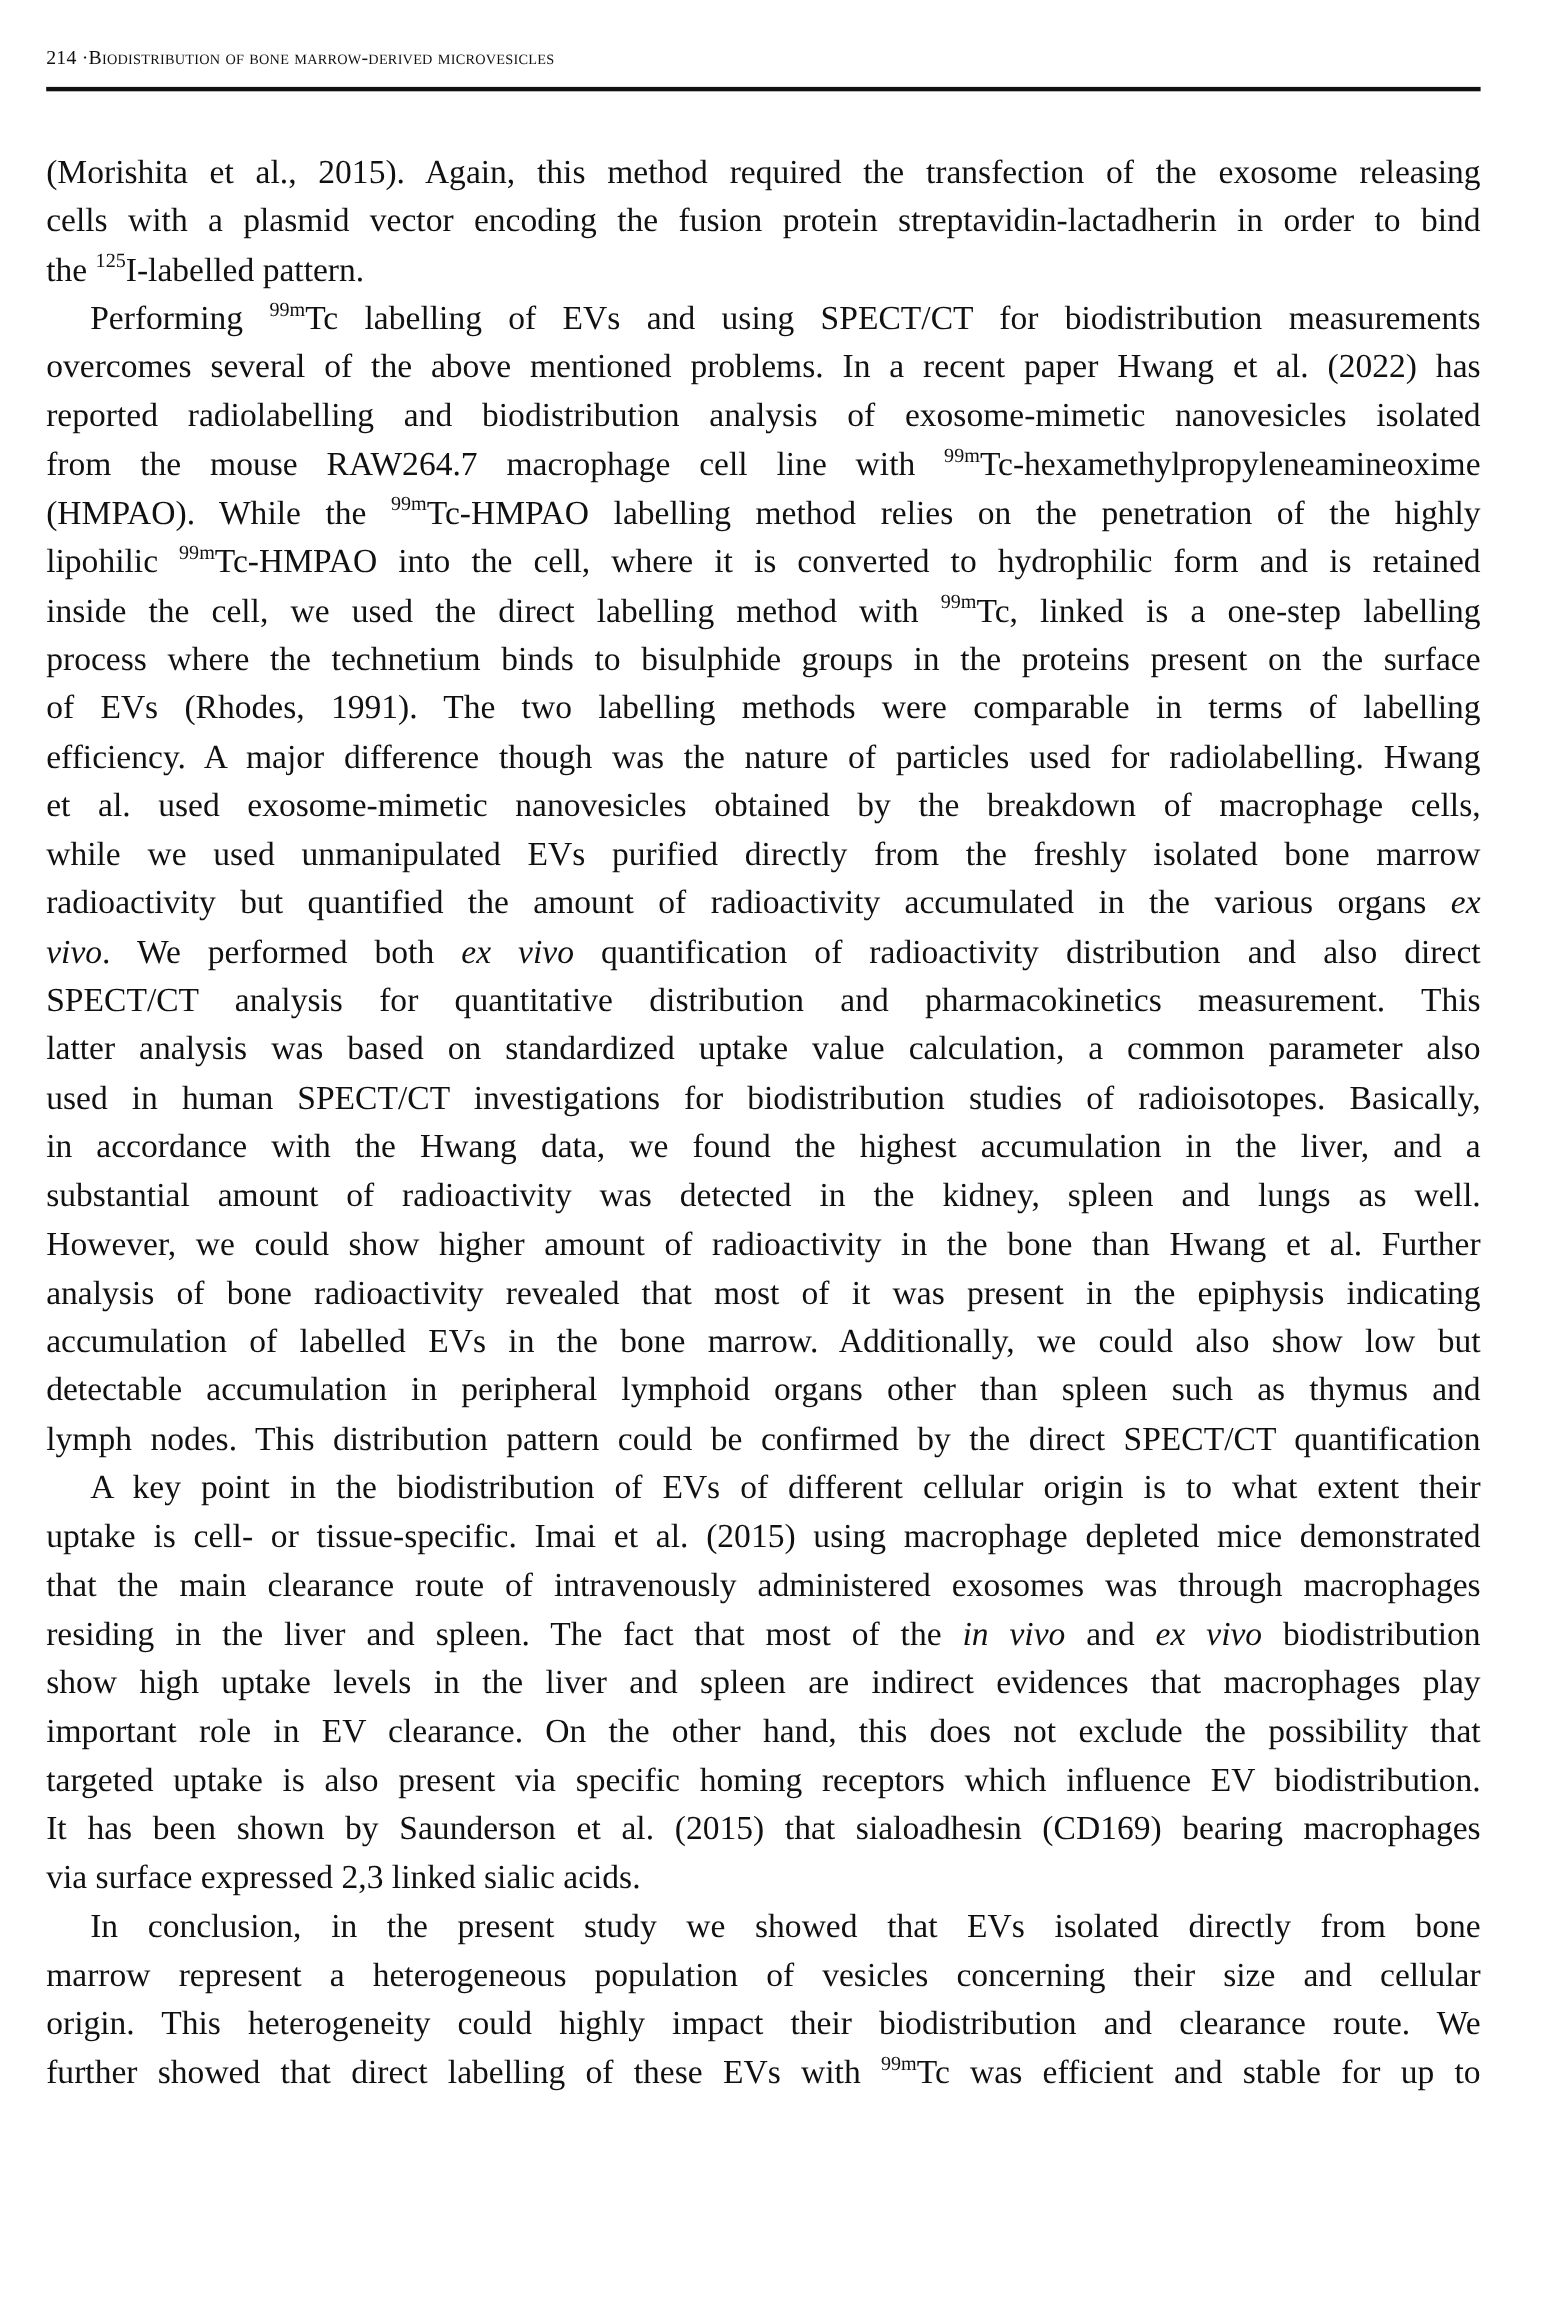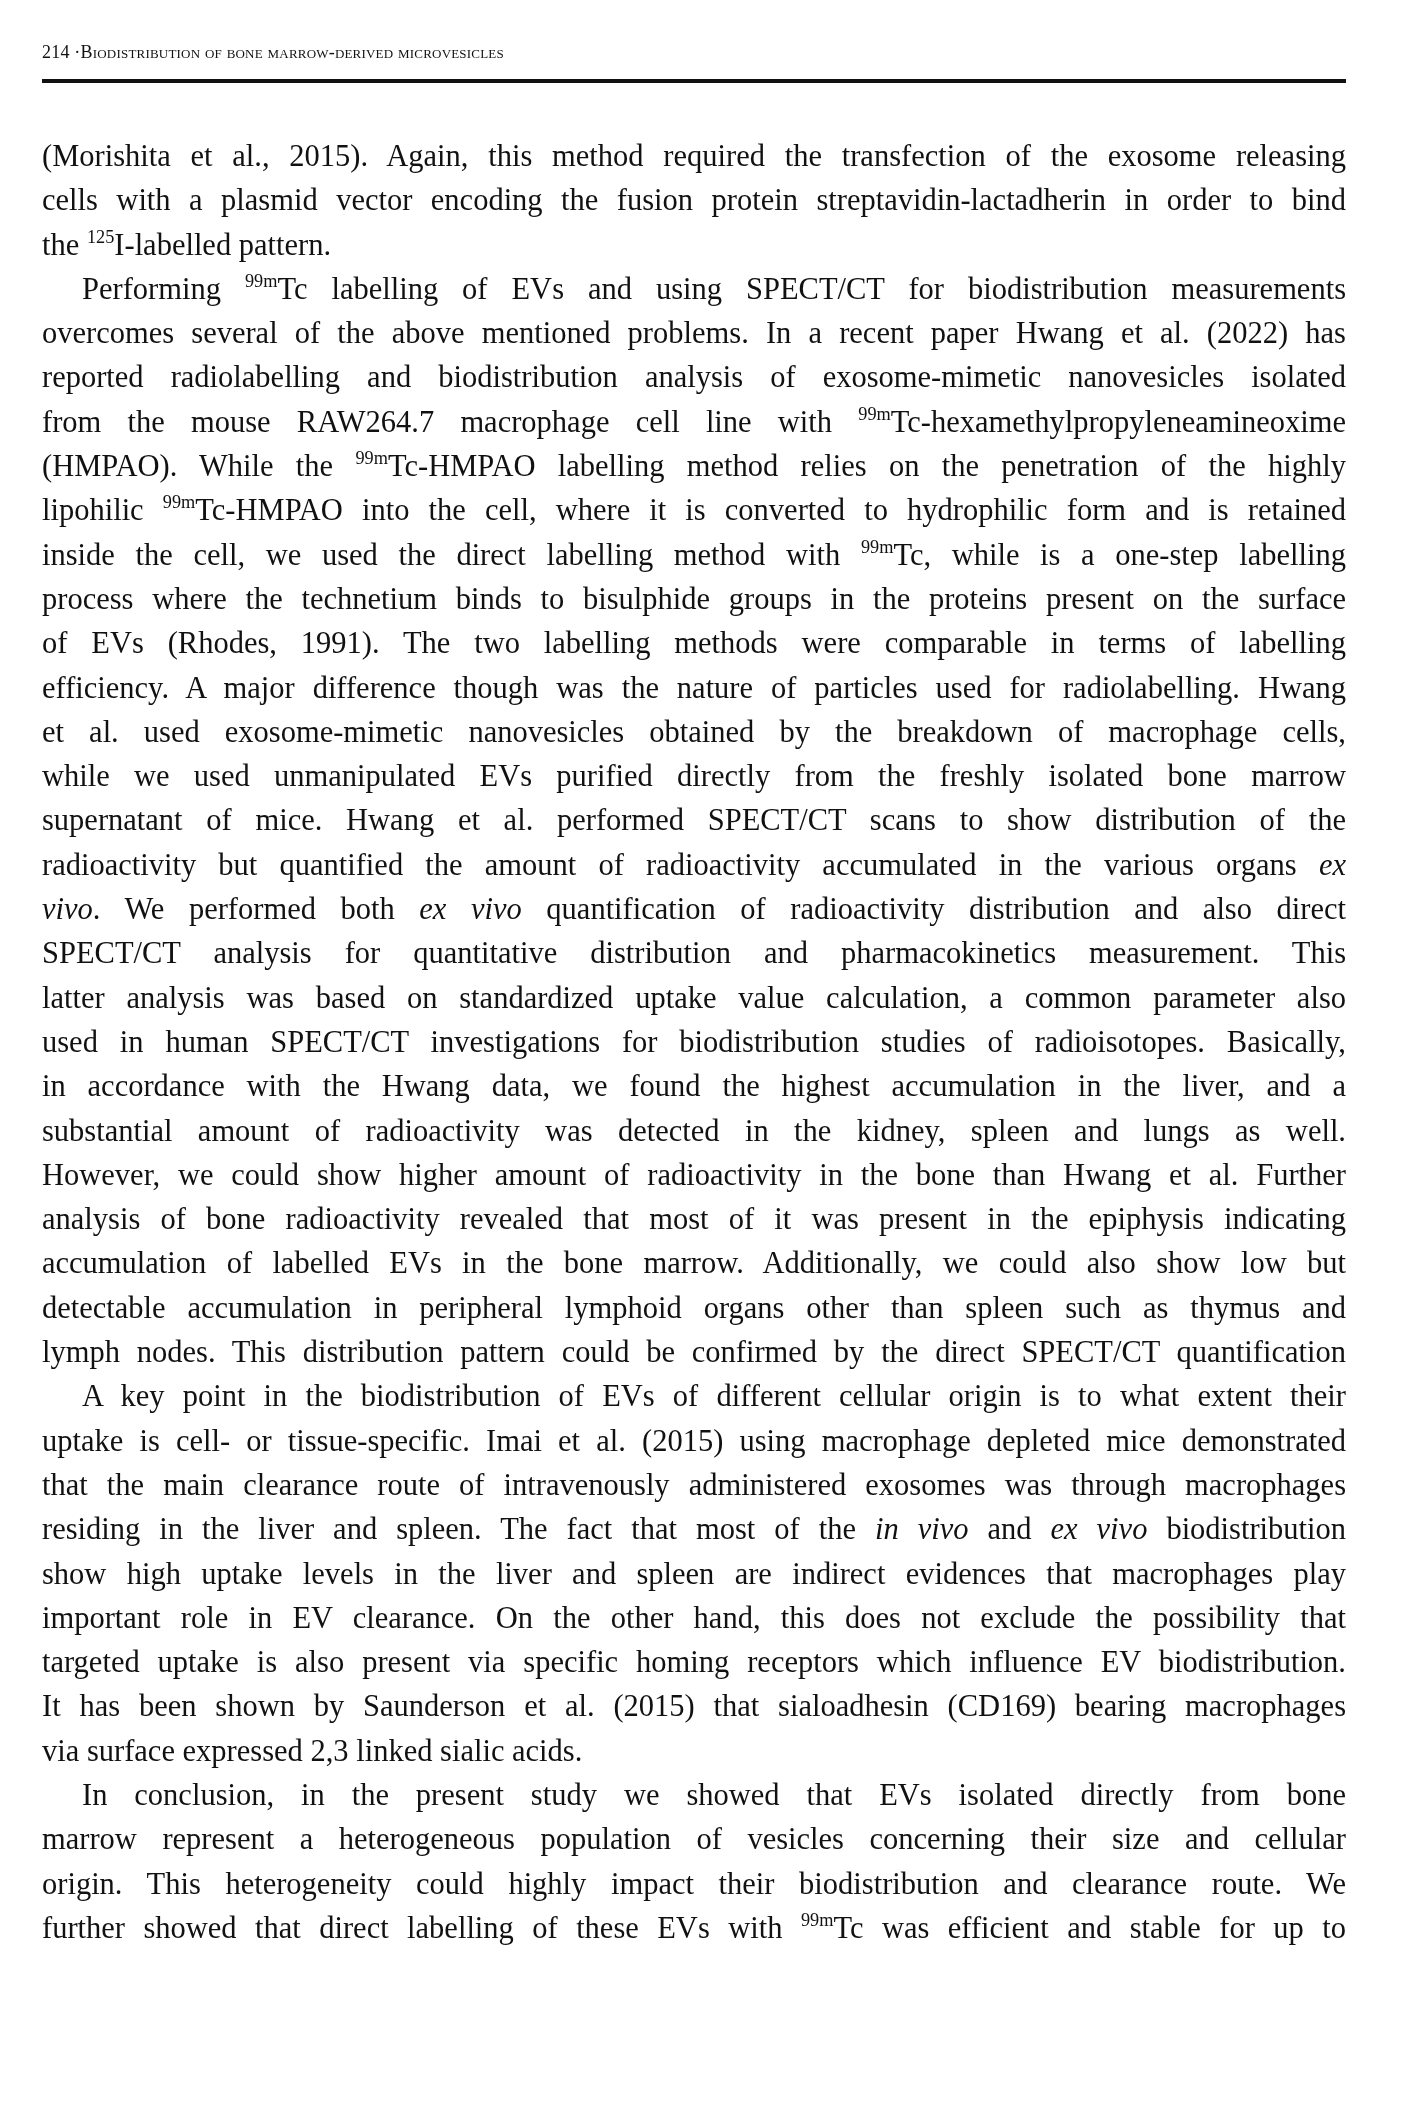--- a/index.html
+++ b/index.html
@@ -29,27 +29,26 @@
       <div class="line"><span>cells with a plasmid vector encoding the fusion protein streptavidin-lactadherin in order to bind</span></div>
       <div class="line last"><span>the </span><sup>125</sup><span>I-labelled pattern.</span></div>
     </div>
     <div>
       <div class="line indent"><span>Performing </span><sup>99m</sup><span>Tc labelling of EVs and using SPECT/CT for biodistribution measurements</span></div>
       <div class="line"><span>overcomes several of the above mentioned problems. In a recent paper Hwang et al. (2022) has</span></div>
       <div class="line"><span>reported radiolabelling and biodistribution analysis of exosome-mimetic nanovesicles isolated</span></div>
       <div class="line"><span>from the mouse RAW264.7 macrophage cell line with </span><sup>99m</sup><span>Tc-hexamethylpropyleneamineoxime</span></div>
       <div class="line"><span>(HMPAO). While the </span><sup>99m</sup><span>Tc-HMPAO labelling method relies on the penetration of the highly</span></div>
       <div class="line"><span>lipohilic </span><sup>99m</sup><span>Tc-HMPAO into the cell, where it is converted to hydrophilic form and is retained</span></div>
-      <div class="line"><span>inside the cell, we used the direct labelling method with </span><sup>99m</sup><span>Tc, while is a one-step labelling</span></div>
+      <div class="line"><span>inside the cell, we used the direct labelling method with </span><sup>99m</sup><span>Tc, linked is a one-step labelling</span></div>
       <div class="line"><span>process where the technetium binds to bisulphide groups in the proteins present on the surface</span></div>
       <div class="line"><span>of EVs (Rhodes, 1991). The two labelling methods were comparable in terms of labelling</span></div>
       <div class="line"><span>efficiency. A major difference though was the nature of particles used for radiolabelling. Hwang</span></div>
       <div class="line"><span>et al. used exosome-mimetic nanovesicles obtained by the breakdown of macrophage cells,</span></div>
       <div class="line"><span>while we used unmanipulated EVs purified directly from the freshly isolated bone marrow</span></div>
-      <div class="line"><span>supernatant of mice. Hwang et al. performed SPECT/CT scans to show distribution of the</span></div>
       <div class="line"><span>radioactivity but quantified the amount of radioactivity accumulated in the various organs </span><i>ex</i></div>
       <div class="line"><i>vivo</i><span>. We performed both </span><i>ex vivo</i><span> quantification of radioactivity distribution and also direct</span></div>
       <div class="line"><span>SPECT/CT analysis for quantitative distribution and pharmacokinetics measurement. This</span></div>
       <div class="line"><span>latter analysis was based on standardized uptake value calculation, a common parameter also</span></div>
       <div class="line"><span>used in human SPECT/CT investigations for biodistribution studies of radioisotopes. Basically,</span></div>
       <div class="line"><span>in accordance with the Hwang data, we found the highest accumulation in the liver, and a</span></div>
       <div class="line"><span>substantial amount of radioactivity was detected in the kidney, spleen and lungs as well.</span></div>
       <div class="line"><span>However, we could show higher amount of radioactivity in the bone than Hwang et al. Further</span></div>
       <div class="line"><span>analysis of bone radioactivity revealed that most of it was present in the epiphysis indicating</span></div>
       <div class="line"><span>accumulation of labelled EVs in the bone marrow. Additionally, we could also show low but</span></div>

